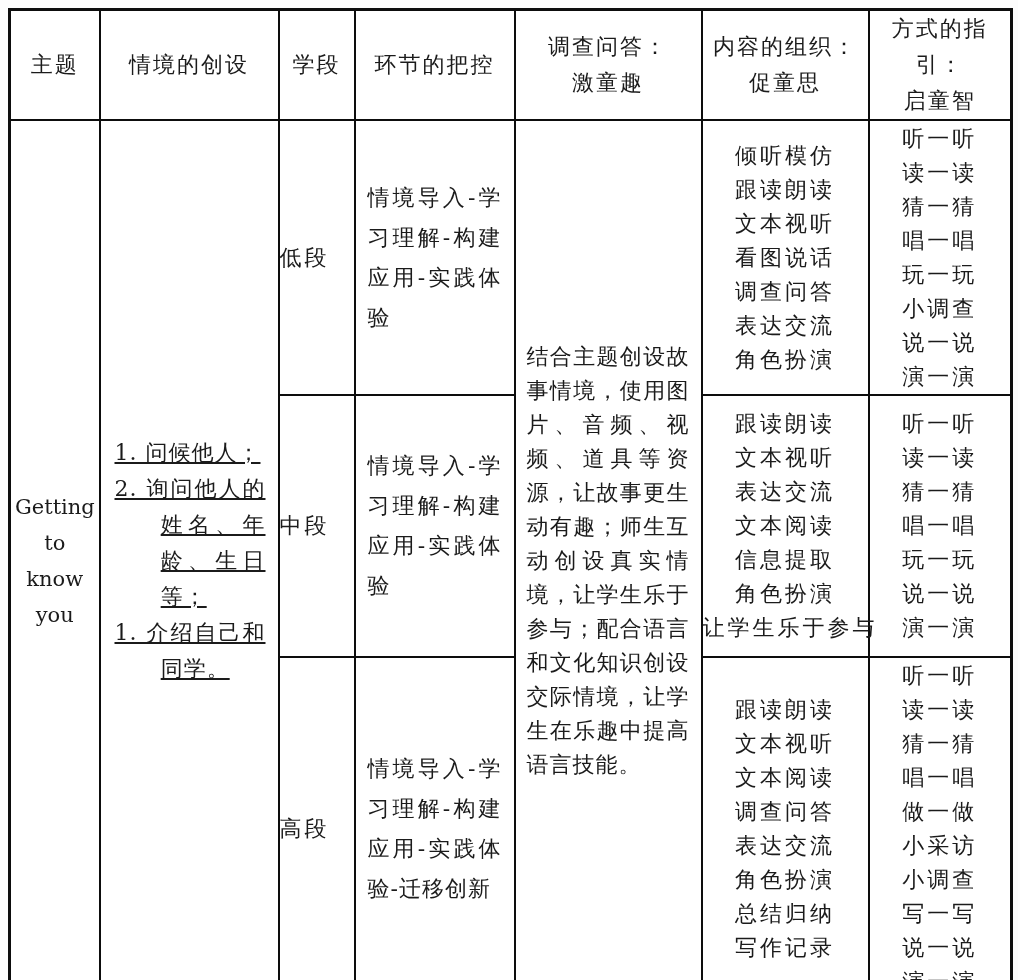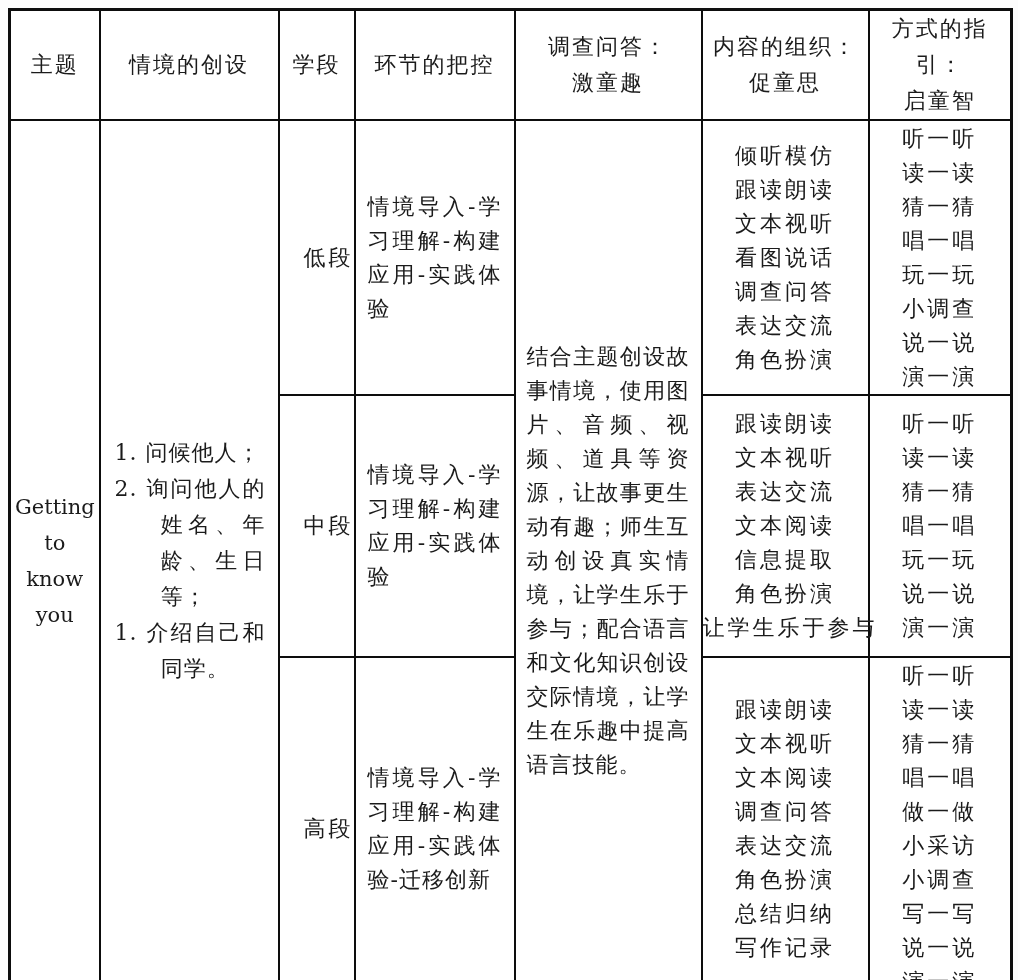--- a/index.html
+++ b/index.html
@@ -44,30 +44,31 @@
     padding: 0 4px;
   }
   .cell-elements { padding: 0 12px 0 14px; }
   .num-list > div {
     padding-left: 2.1em;
     text-indent: -2.1em;
     text-align: justify;
     text-justify: inter-character;
     line-height: 36px;
     letter-spacing: 1px;
+    text-decoration: underline;
   }
   .cell-stage {
-    text-align: right;
+    text-align: left;
     letter-spacing: 3px;
   }
   .cell-segment {
     padding: 12px 12px;
     text-align: justify;
     text-justify: inter-character;
-    line-height: 34px;
+    line-height: 40px;
     letter-spacing: 1px;
   }
   .cell-situation {
     padding: 0 11px;
     text-align: justify;
     text-justify: inter-character;
     line-height: 34px;
     letter-spacing: 1px;
   }
   .center-list > div {

